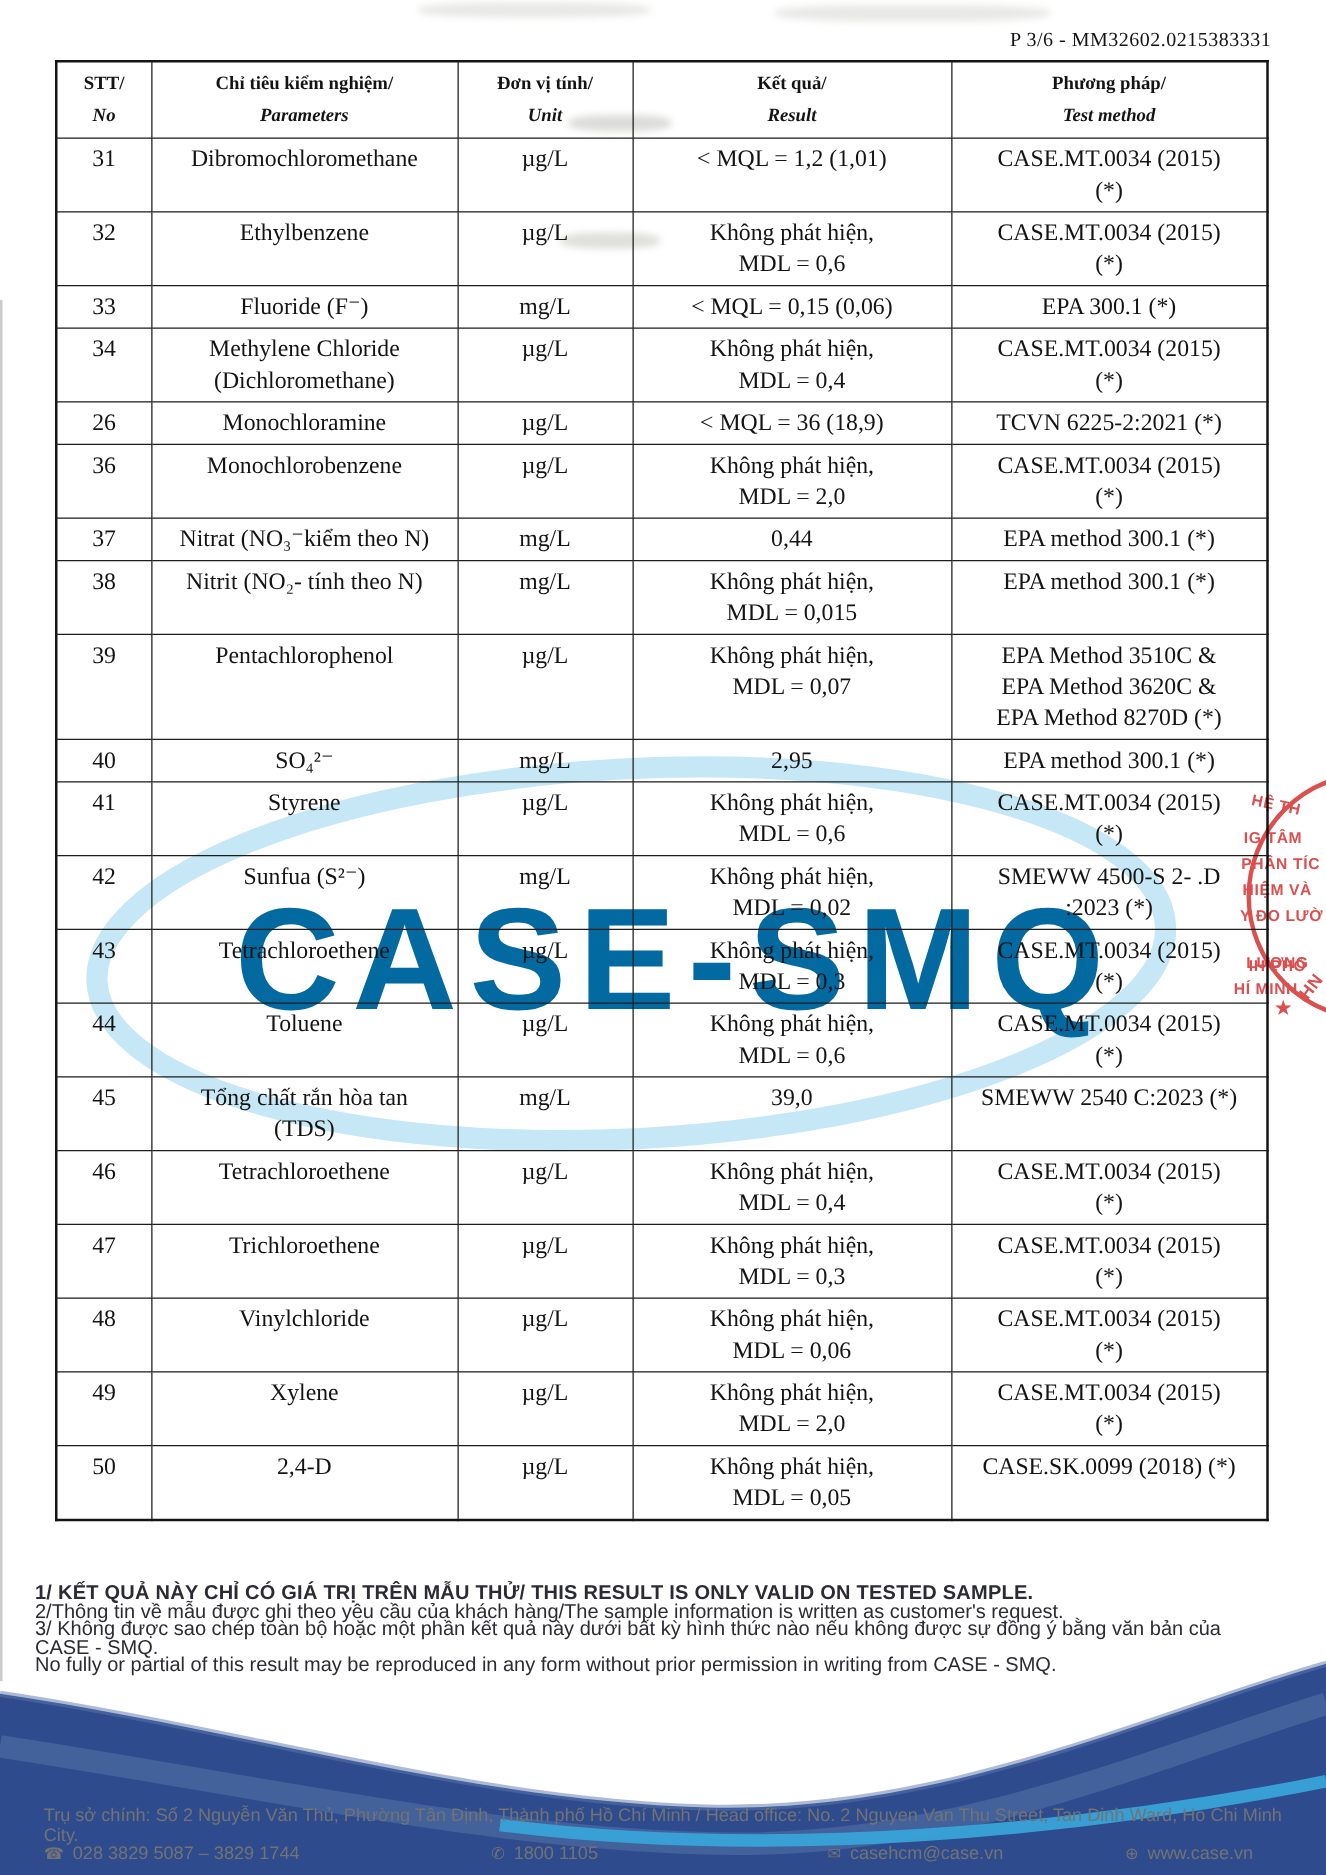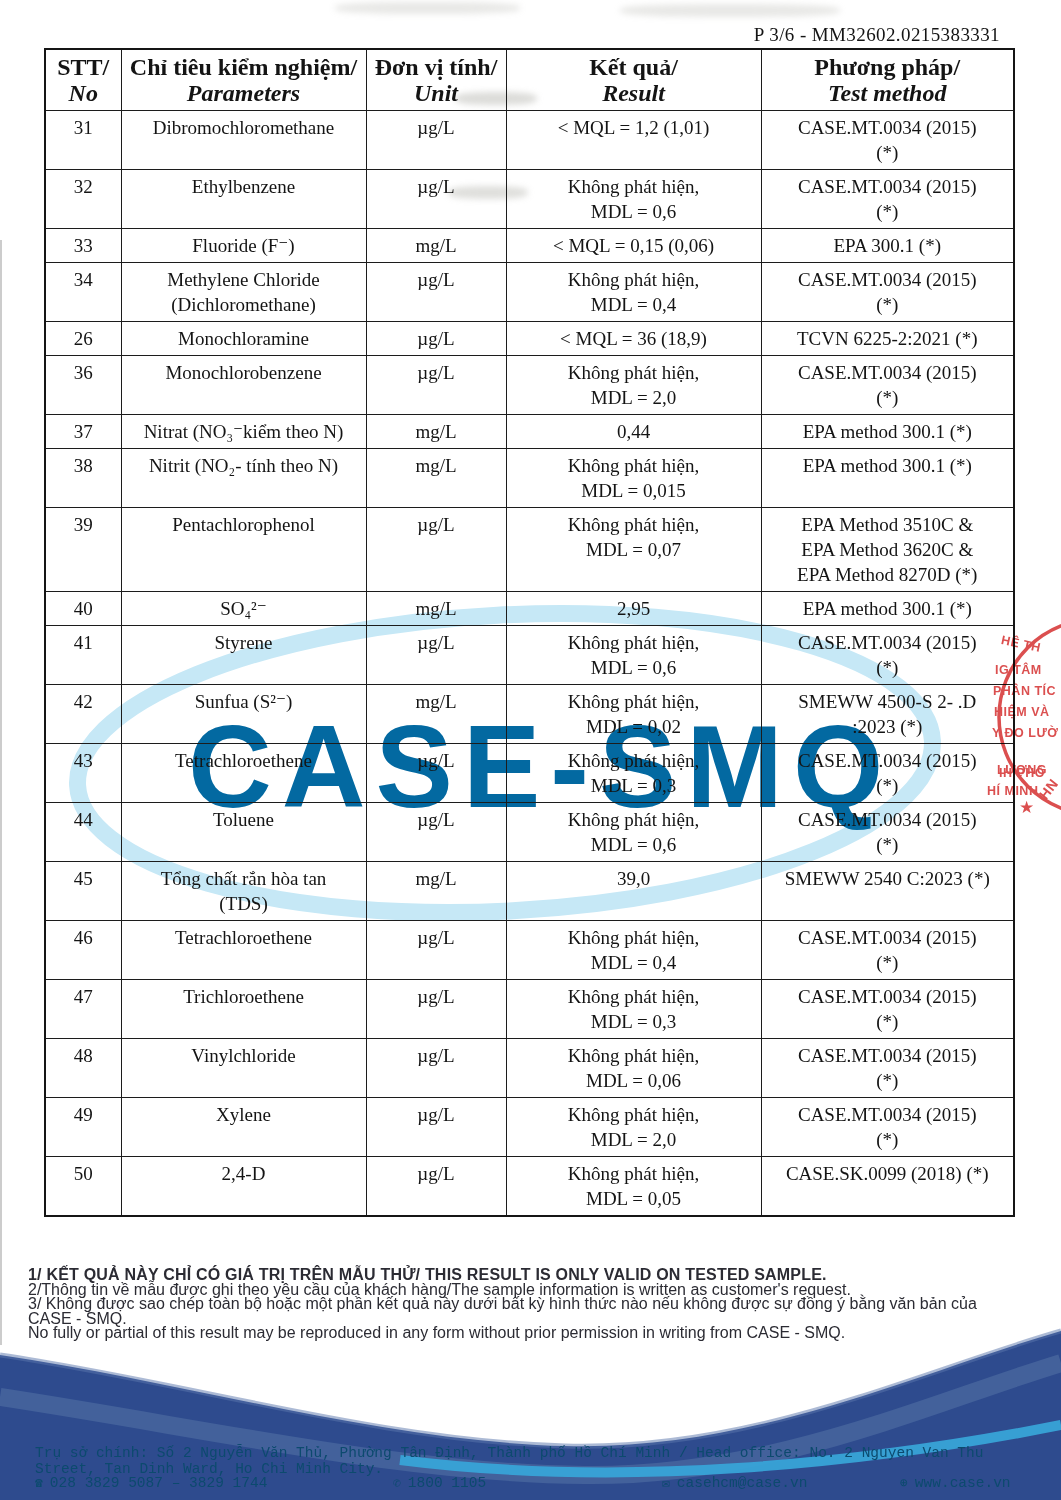--- a/index.html
+++ b/index.html
@@ -13,40 +13,40 @@
 
   
   .smudge{position:absolute;background:rgba(150,150,140,.22);filter:blur(3px);border-radius:40%;pointer-events:none;}
   .s1{left:335px;top:2px;width:185px;height:12px;}
   .s2{left:620px;top:4px;width:220px;height:13px;}
   .s3{left:455px;top:92px;width:82px;height:13px;background:rgba(140,140,130,.3);}
   .s4{left:448px;top:186px;width:80px;height:13px;background:rgba(140,140,130,.28);}
   .edge-line{position:absolute;left:0;top:240px;width:2px;height:1105px;background:rgba(110,110,110,.35);}
 
   
-  .page-ref{position:absolute;top:24px;right:61px;font-size:19px;letter-spacing:.4px;}
+  .page-ref{position:absolute;top:24px;right:44px;font-size:16px;letter-spacing:.4px;}
 
   
   .watermark{position:absolute;left:0;top:0;width:1061px;height:1500px;z-index:1;pointer-events:none;}
   .wm-swoosh{position:absolute;left:55px;top:598px;}
   .wm-text{
     position:absolute;left:188px;top:700px;
     font-family:"Liberation Sans","DejaVu Sans",sans-serif;
     font-weight:bold;font-size:116px;letter-spacing:10px;color:#0369a1;
   }
 
   
   table.results{
     position:absolute;left:44px;top:48px;width:969px;z-index:2;
     border-collapse:collapse;table-layout:fixed;background:transparent;
   }
   table.results,table.results th,table.results td{border:1.4px solid #1c1c1c;}
   table.results{border:2.6px solid #151515;}
   col.c0{width:76px;}col.c1{width:245px;}col.c2{width:140px;}col.c3{width:255px;}col.c4{width:253px;}
-  th{padding:4px 2px;font-size:24px;line-height:26px;vertical-align:middle;}
+  th{padding:4px 2px;font-size:15px;line-height:26px;vertical-align:middle;}
   th .hv{display:block;font-weight:bold;}
   th .he{display:block;font-weight:bold;font-style:italic;}
   td{
     padding:4px 3px;font-size:19px;line-height:25px;text-align:center;
     vertical-align:top;white-space:pre-line;background:transparent;
   }
 
   
   .stamp{position:absolute;left:985px;top:605px;width:300px;height:240px;z-index:3;
     color:#d84040;font-family:"Liberation Sans","DejaVu Sans",sans-serif;
@@ -69,22 +69,22 @@
     position:absolute;left:28px;top:1268px;width:960px;z-index:2;
     font-family:"Liberation Sans","DejaVu Sans",sans-serif;
     font-size:16px;line-height:14.5px;color:#2b2b33;font-weight:500;
   }
   .fn-caps{font-weight:600;letter-spacing:.2px;}
 
   
   .footer{position:absolute;left:0;top:1325px;width:1061px;height:175px;z-index:2;}
   .footer svg{position:absolute;left:0;top:0;}
   .footer .address,.footer .contact{
-    position:absolute;color:#0c4a6e;
-    font-family:Liberation Mono, monospace;font-size:14.5px;
+    position:absolute;color:#737373;
+    font-family:Liberation Sans, sans-serif;font-size:14.5px;
   }
   .footer .address{left:35px;top:120px;width:1010px;}
   .contact{top:150px;}
   .ct0{left:35px;}.ct1{left:393px;}.ct2{left:662px;}.ct3{left:900px;}
   .contact .ci{margin-right:7px;font-size:13px;}
 </style>
 </head>
 <body>
 
 <div class="page">

